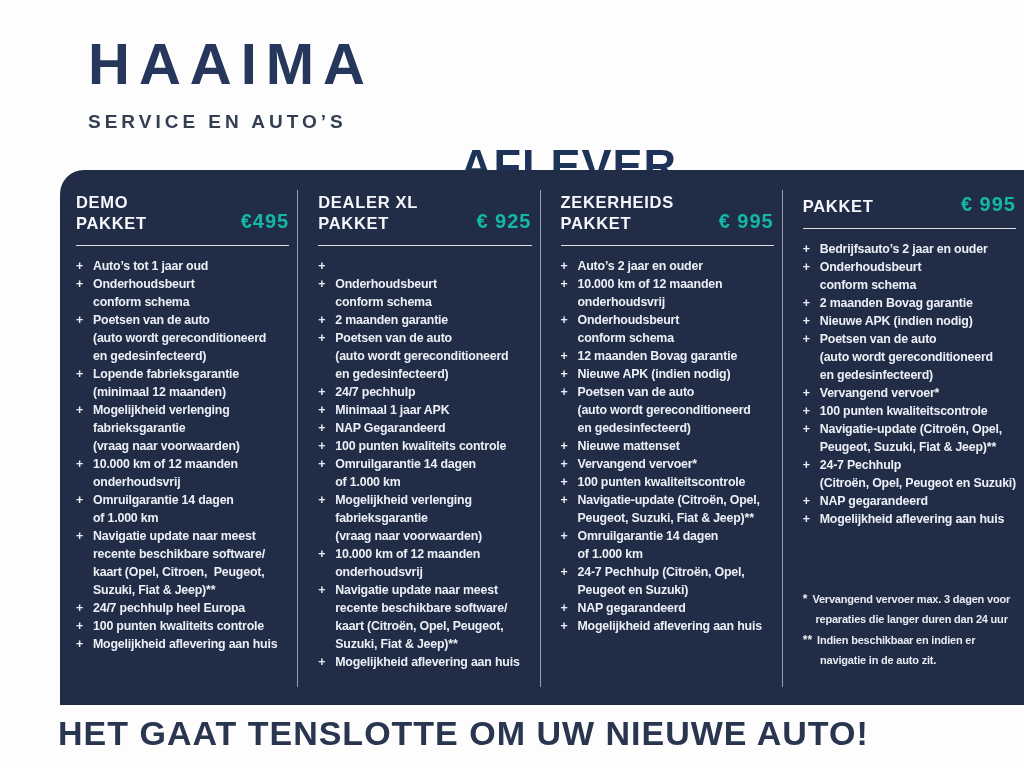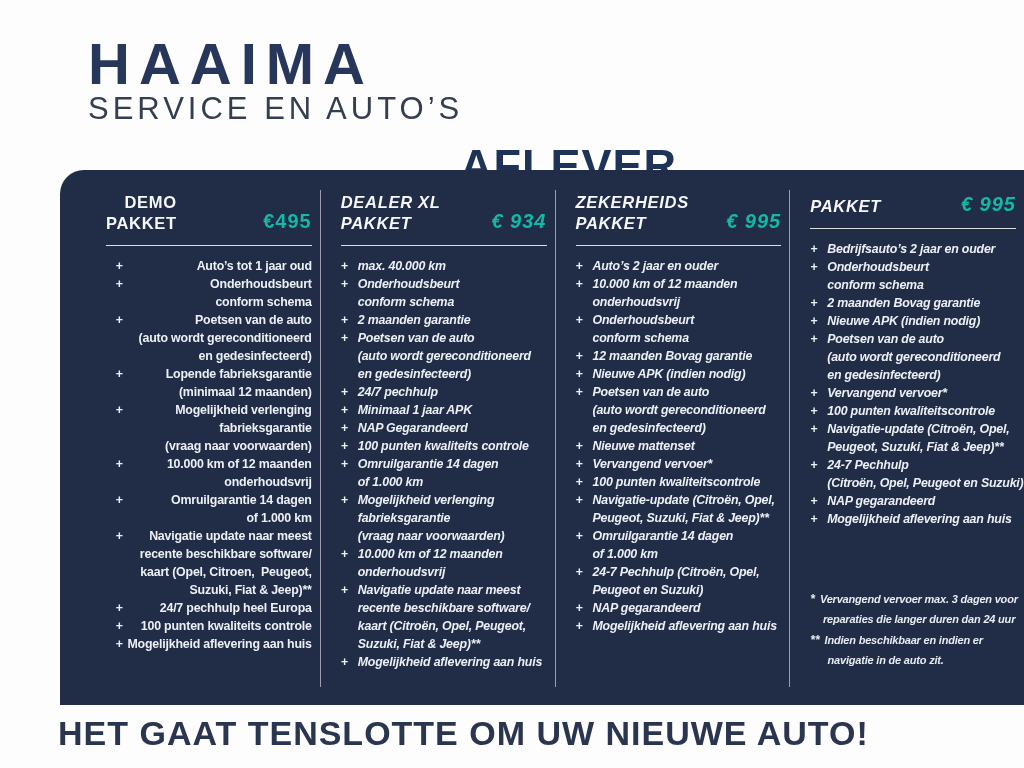--- a/index.html
+++ b/index.html
@@ -10,30 +10,30 @@
     --sub-navy:#333e52;
   }
   html,body{margin:0;padding:0;}
   body{
     width:1024px;height:768px;position:relative;overflow:hidden;
     background:#fdfdfe;
     font-family:"Liberation Sans","DejaVu Sans",sans-serif;
   }
   .brand{position:absolute;left:88px;top:37px;}
   .brand-name{font-size:58px;font-weight:800;letter-spacing:9px;line-height:54px;color:var(--brand-navy);white-space:pre;}
-  .brand-sub{font-size:31px;font-weight:400;letter-spacing:4px;margin-top:0;color:var(--sub-navy);white-space:pre;}
+  .brand-sub{font-size:19px;font-weight:700;letter-spacing:4px;margin-top:20px;color:var(--sub-navy);white-space:pre;}
   .doc-title{position:absolute;left:460px;top:48px;font-size:45px;font-weight:800;line-height:47px;letter-spacing:1px;color:var(--title-navy);white-space:pre;}
   .panel{
     position:absolute;left:60px;top:170px;width:964px;height:535px;
     background:var(--panel-bg);border-radius:24px 0 0 0;
     display:flex;box-sizing:border-box;padding:20px 0 18px 0;
   }
   .col{flex:1;box-sizing:border-box;padding:2px 8px 0 20px;min-width:0;}
-  .col:first-child{padding-left:46px;text-align:right;}
-  .col + .col{border-left:1px solid rgba(255,255,255,0.55);font-style:italic;}
+  .col:first-child{padding-left:16px;}
+  .col + .col{border-left:1px solid rgba(255,255,255,0.55);}
   .col-head{display:flex;justify-content:space-between;align-items:flex-end;gap:6px;}
   .pkg-name div{font-size:16.5px;font-weight:700;line-height:21px;letter-spacing:0.7px;color:#f5f7fb;white-space:pre;}
   .pkg-price{font-size:20px;font-weight:700;line-height:25px;letter-spacing:1px;color:#14b8a6;white-space:pre;}
   .head-rule{border:none;height:0;border-top:1.5px solid rgba(255,255,255,0.85);margin:11px 0 11px 0;}
   .item{display:flex;}
   .plus{width:17px;flex:none;font-size:12.4px;line-height:18px;font-weight:700;color:#ecf0f6;}
   .flines{flex:1;min-width:0;}
   .fline{font-size:12.4px;line-height:18px;font-weight:700;letter-spacing:-0.2px;color:#ecf0f6;white-space:pre;}
   .footnotes{margin-top:62px;}
   .fnote{display:flex;margin-bottom:2px;}
@@ -144,28 +144,27 @@
           </div>
         </div>
       </div>
     </div>
     <div class="col">
       <div class="col-head">
         <div class="pkg-name">
           <div>DEALER XL</div>
           <div>PAKKET</div>
         </div>
-        <div class="pkg-price">€ 934</div>
+        <div class="pkg-price">€ 925</div>
       </div>
       <div class="head-rule"></div>
       <div class="items">
         <div class="item">
           <span class="plus">+</span>
           <div class="flines">
-            <div class="fline">max. 40.000 km</div>
           </div>
         </div>
         <div class="item">
           <span class="plus">+</span>
           <div class="flines">
             <div class="fline">Onderhoudsbeurt</div>
             <div class="fline">conform schema</div>
           </div>
         </div>
         <div class="item">

